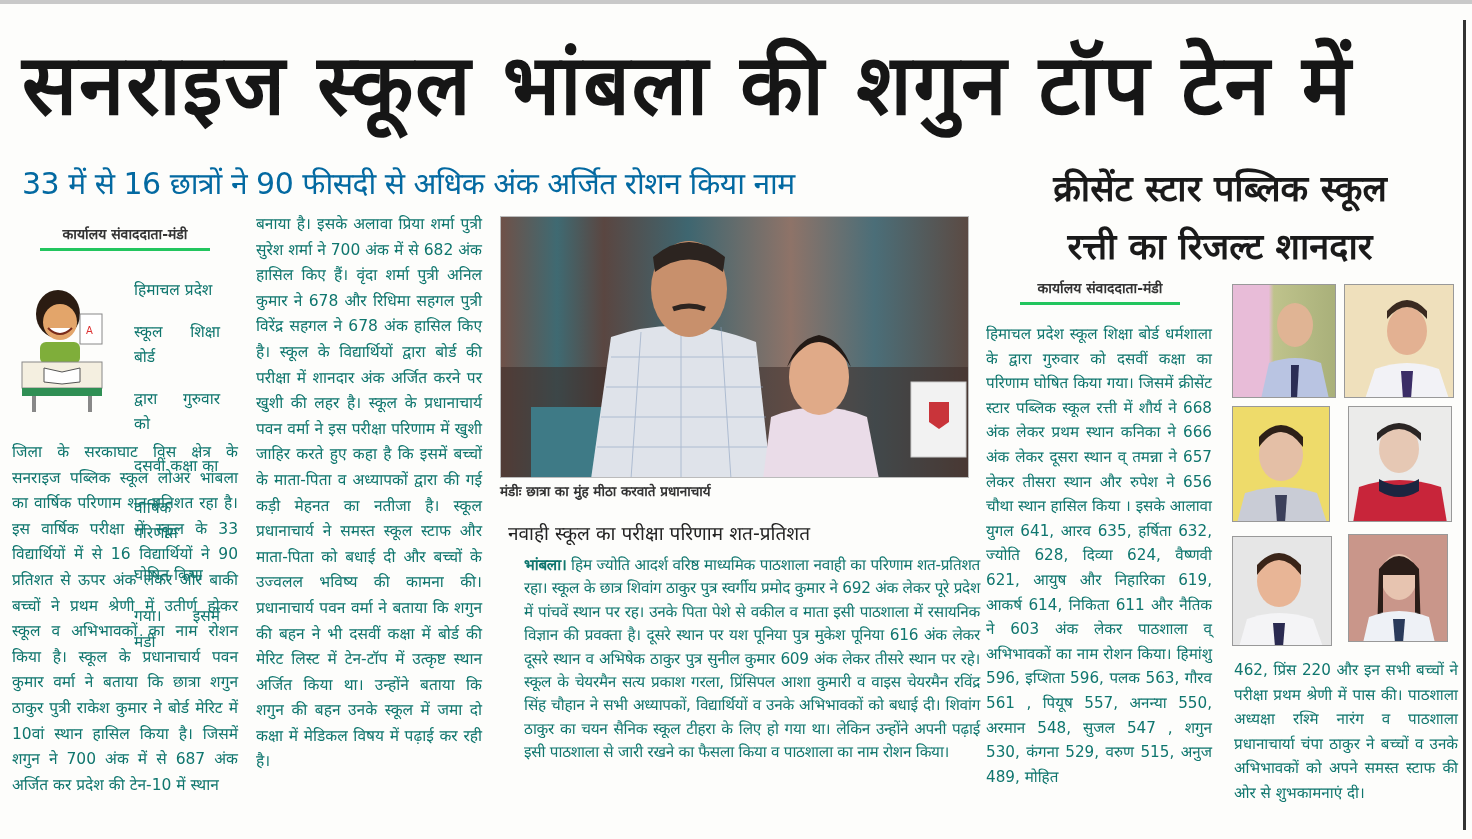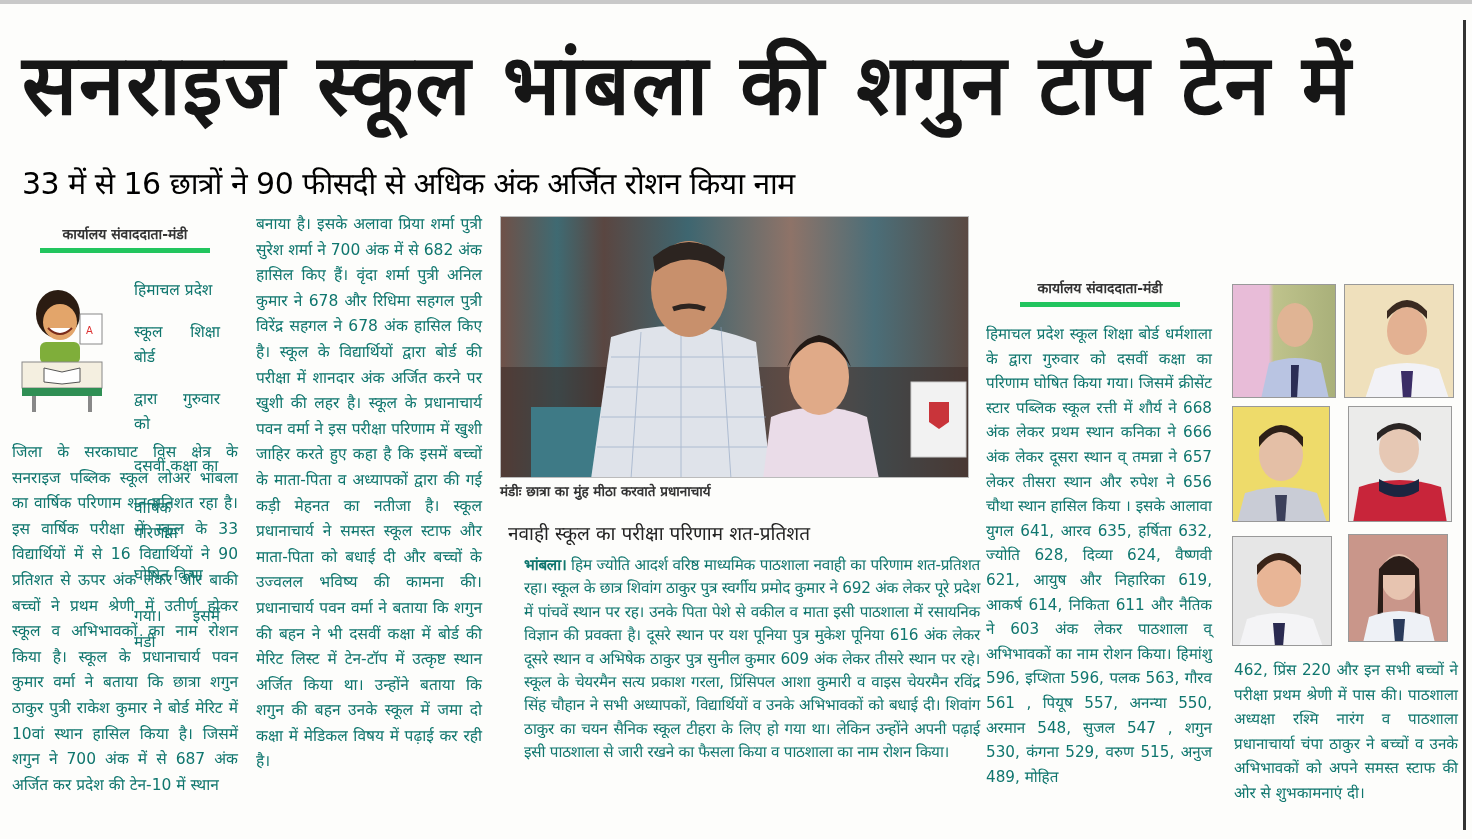--- a/index.html
+++ b/index.html
@@ -1,42 +1,44 @@
 <!DOCTYPE html>
 <html><head>
 <meta charset="utf-8">
 <style>
   * { box-sizing: border-box; margin: 0; padding: 0; }
   html, body { width: 1472px; height: 839px; overflow: hidden; background: #fdfdfb; }
   body { font-family: "DejaVu Sans", sans-serif; color: #2a2a2a; position: relative; }
   .topline { position: absolute; left: 0; top: 0; width: 1472px; height: 4px; background: #c9c9c9; }
   .headline { position: absolute; left: 22px; top: 30px; width: 1430px; font-family: "DejaVu Sans", sans-serif; font-weight: bold; font-size: 84px; line-height: 110px; color: #161616; letter-spacing: 2px; white-space: nowrap; transform: scaleX(0.97); transform-origin: left; }
-  .subhead { position: absolute; left: 22px; top: 162px; font-size: 30px; line-height: 44px; color: #000000; white-space: nowrap; letter-spacing: -0.5px; }
+  .subhead { position: absolute; left: 22px; top: 162px; font-size: 30px; line-height: 44px; color: #0369a1; white-space: nowrap; letter-spacing: -0.5px; }
   .right-head { position: absolute; left: 980px; top: 160px; width: 480px; text-align: center; font-weight: bold; font-size: 36px; line-height: 58px; color: #1a1a1a; }
   .vrule { position: absolute; left: 1463px; top: 20px; width: 3px; height: 810px; background: #333; }
-  .byline { position: absolute; font-weight: bold; font-size: 14px; color: #333; border-bottom: 5px solid #22c55e; padding-bottom: 5px; text-align: center; }
+  .byline { position: absolute; font-weight: bold; font-size: 14px; color: #333; border-bottom: 3px solid #22c55e; padding-bottom: 5px; text-align: center; }
   .col { position: absolute; font-family: "DejaVu Sans", sans-serif; font-size: 15.5px; line-height: 25.6px; color: #0f766e; text-align: justify; }
   .col p { margin: 16px; }
   .cartoon { position: absolute; left: 20px; top: 284px; width: 90px; height: 130px; }
   .photo { position: absolute; left: 500px; top: 216px; width: 469px; height: 262px; border: 1px solid #bbb; overflow: hidden; background: linear-gradient(90deg,#6f5148 0%,#3f6a72 12%,#5a4641 22%,#3e6670 40%,#8e7368 62%,#4b6e78 80%,#5b4a43 100%); }
   .caption { position: absolute; left: 500px; top: 482px; font-weight: bold; font-size: 13.5px; color: #333; }
   .story2-head { position: absolute; left: 508px; top: 520px; font-weight: normal; font-size: 19px; color: #222; }
   .thumbs { position: absolute; left: 1230px; top: 282px; width: 230px; height: 370px; }
   .thumb { position: absolute; border: 1px solid #999; overflow: hidden; }
 </style>
 </head>
 <body>
 
 <div class="topline"></div>
 <div class="vrule"></div>
 
 <div class="headline">सनराइज स्कूल भांबला की शगुन टॉप टेन में</div>
 <div class="subhead">33 में से 16 छात्रों ने 90 फीसदी से अधिक अंक अर्जित रोशन किया नाम</div>
 
 <div class="right-head">
+  <div>क्रीसेंट स्टार पब्लिक स्कूल</div>
+  <div>रत्ती का रिजल्ट शानदार</div>
 </div>
 
 <div class="byline" style="left:40px; top:224px; width:170px;">कार्यालय संवाददाता-मंडी</div>
 
 <svg class="cartoon" viewBox="0 0 90 130">
   <ellipse cx="38" cy="30" rx="22" ry="24" fill="#2b1c12"></ellipse>
   <ellipse cx="40" cy="38" rx="17" ry="18" fill="#e3a56a"></ellipse>
   <path d="M28 44 Q40 56 52 44" fill="#fff" stroke="#7a2b1a" stroke-width="2"></path>
   <rect x="20" y="58" width="40" height="22" rx="6" fill="#7fae3a"></rect>
   <rect x="60" y="30" width="22" height="30" fill="#fff" stroke="#888"></rect>

